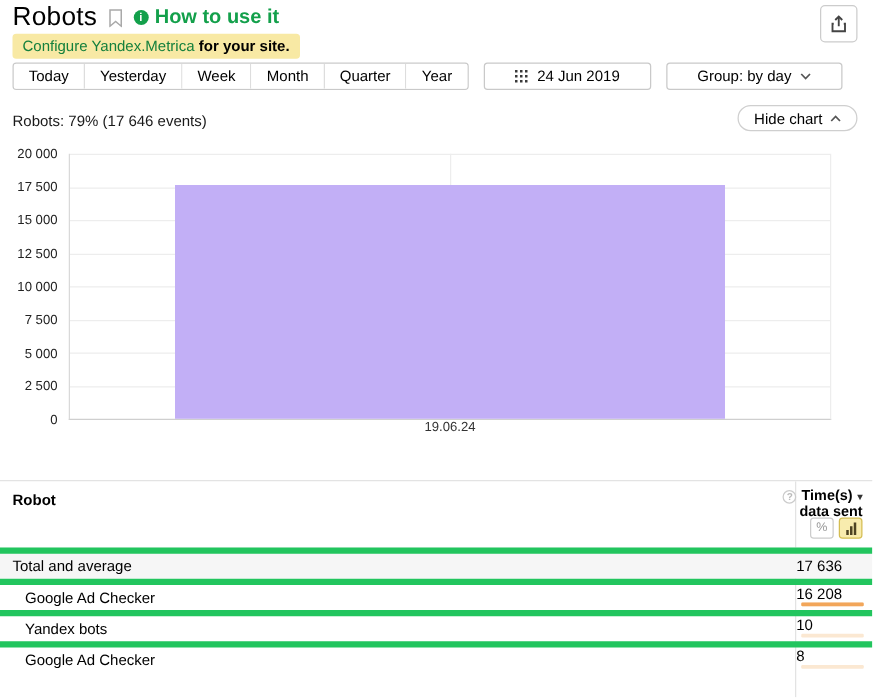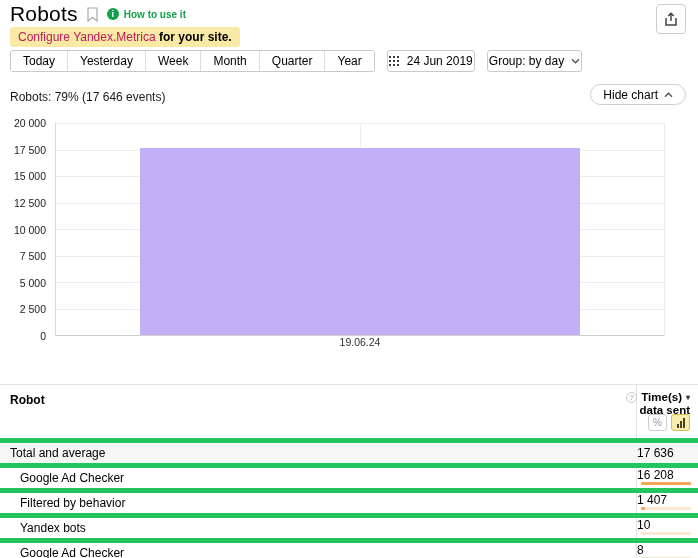--- a/index.html
+++ b/index.html
@@ -8,37 +8,37 @@
     width:698px; height:558px; overflow:hidden; position:relative;
     background:#fff; color:#000;
     font-family:"Liberation Sans", sans-serif; font-size:12px;
   }
   
   .hdr { position:absolute; top:2px; left:10px; display:flex; align-items:center; gap:9px; }
   .title { font-size:21px; font-weight:400; letter-spacing:.2px; }
   .howto { display:flex; align-items:center; gap:5px; cursor:pointer; }
   .info-circle { width:12px; height:12px; border-radius:50%; background:var(--green);
     color:#fff; font-size:9px; font-weight:bold; display:flex; align-items:center; justify-content:center; }
-  .howto-label { color:var(--green); font-weight:bold; font-size:10px; }
+  .howto-label { color:var(--green); font-weight:bold; font-size:16px; }
   .export-btn { position:absolute; top:4px; right:12px; width:30px; height:30px;
     border:1px solid #ccc; border-radius:4px; background:#fff; display:flex;
     align-items:center; justify-content:center; cursor:pointer; }
   
   .banner { position:absolute; top:27px; left:10px; background:var(--banner); border-radius:3px;
     padding:3px 8px; font-size:12px; cursor:pointer; }
-  .banner .muted { color:#be185d; }
+  .banner .muted { color:#15803d; }
   .banner .strong { font-weight:bold; color:#000; }
   
   .toolbar { position:absolute; top:50px; left:10px; display:flex; gap:12px; align-items:center; }
   .seg { display:inline-flex; border:1px solid #c9c9c9; border-radius:3px; overflow:hidden; background:#fff; }
   .seg button { border:none; border-right:1px solid #ddd; background:#fff; height:20px;
     padding:0 12px; font-size:12px; font-family:inherit; cursor:pointer; color:#000; }
   .seg button:last-child { border-right:none; }
   .btn { display:inline-flex; align-items:center; gap:7px; border:1px solid #c9c9c9; border-radius:3px;
-    background:#fff; height:22px; padding:0 1px; font-size:12px; cursor:pointer; font-family:inherit; }
+    background:#fff; height:22px; padding:0 24px; font-size:12px; cursor:pointer; font-family:inherit; }
   
   .summary { position:absolute; top:90px; left:10px; font-size:12px; color:#1a1a1a; }
   .hide-chart { position:absolute; top:84px; right:12px; display:flex; align-items:center; gap:6px;
     border:1px solid #cfcfcf; border-radius:12px; background:#fff; height:21px; padding:0 12px;
     font-size:12px; cursor:pointer; }
   
   .chart { position:absolute; top:112px; left:0; right:0; height:240px; }
   .plot { position:absolute; left:55px; right:33px; top:11px; bottom:16px;
     border-left:1px solid #d9d9d9; border-right:1px solid #ededed; border-bottom:1px solid #cfcfcf; }
   .grid { position:absolute; left:0; right:0; height:1px; background:#ededed; }
@@ -210,29 +210,20 @@
       <div class="trow">
         <div class="tname">Google Ad Checker</div>
         <div class="tval hasbar">
           <span class="num">16 208</span>
           <div class="vbar">
             <i style="width: 100%;"></i>
           </div>
         </div>
       </div>
       <div class="trow">
-        <div class="tname">Filtered by behavior</div>
-        <div class="tval hasbar">
-          <span class="num">1 407</span>
-          <div class="vbar">
-            <i style="width: 8.6809%;"></i>
-          </div>
-        </div>
-      </div>
-      <div class="trow">
         <div class="tname">Yandex bots</div>
         <div class="tval hasbar">
           <span class="num">10</span>
           <div class="vbar">
             <i style="width: 0.0616979%;"></i>
           </div>
         </div>
       </div>
       <div class="trow">
         <div class="tname">Google Ad Checker</div>

